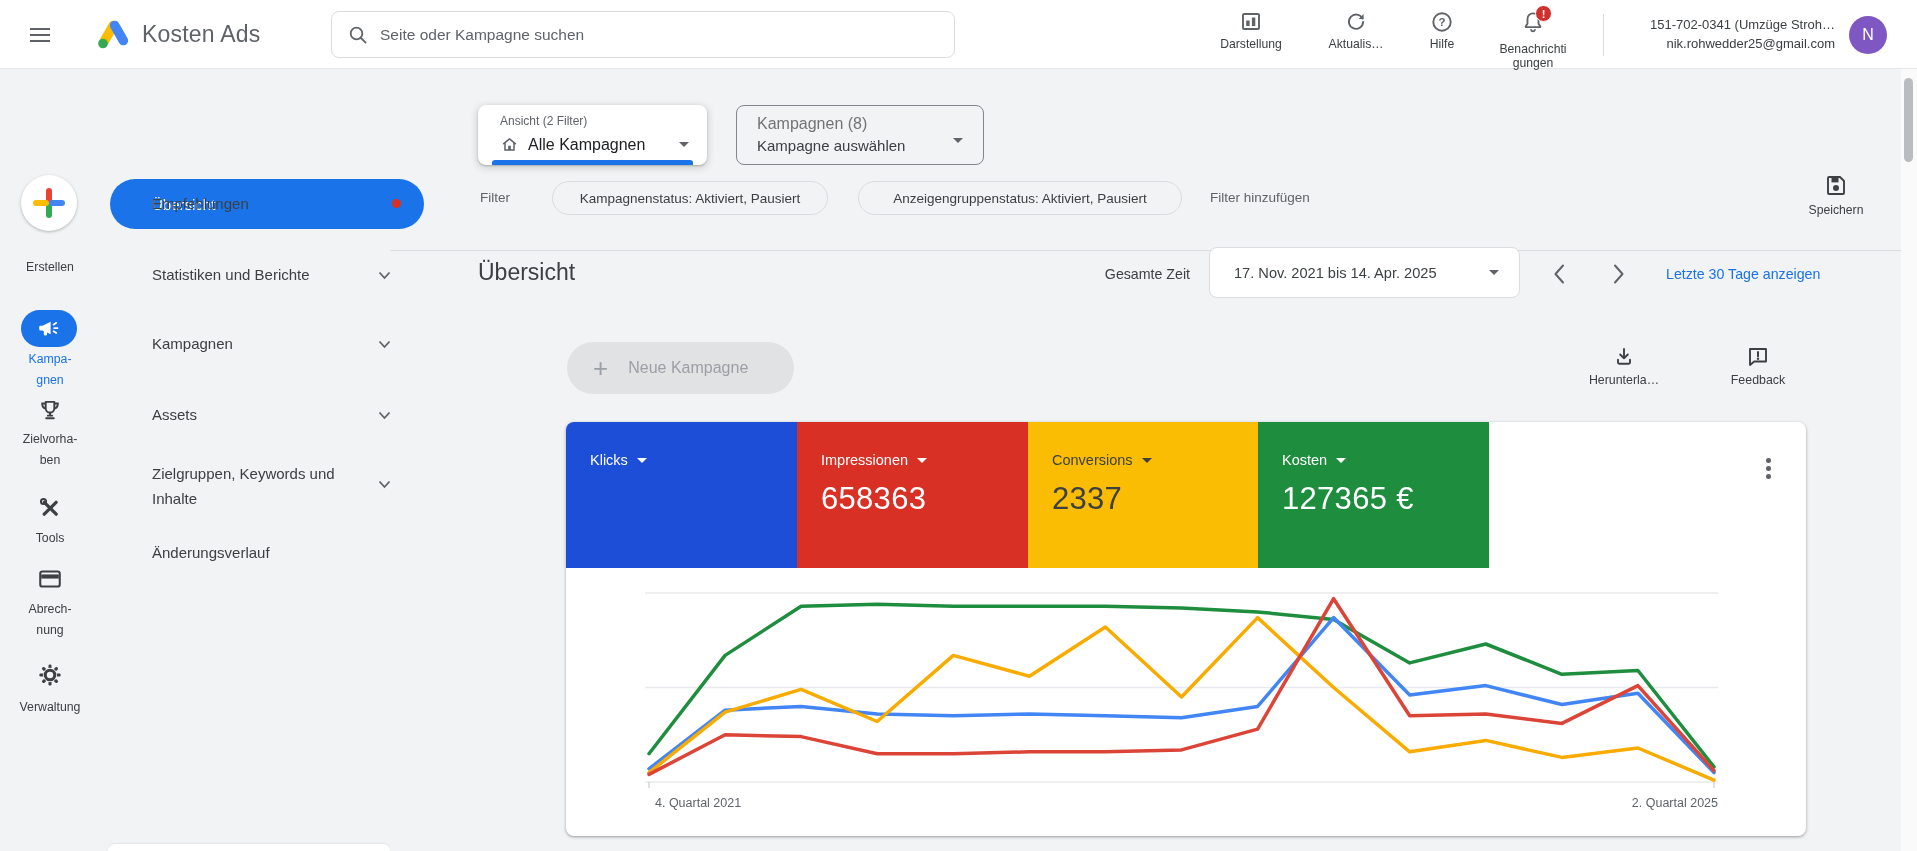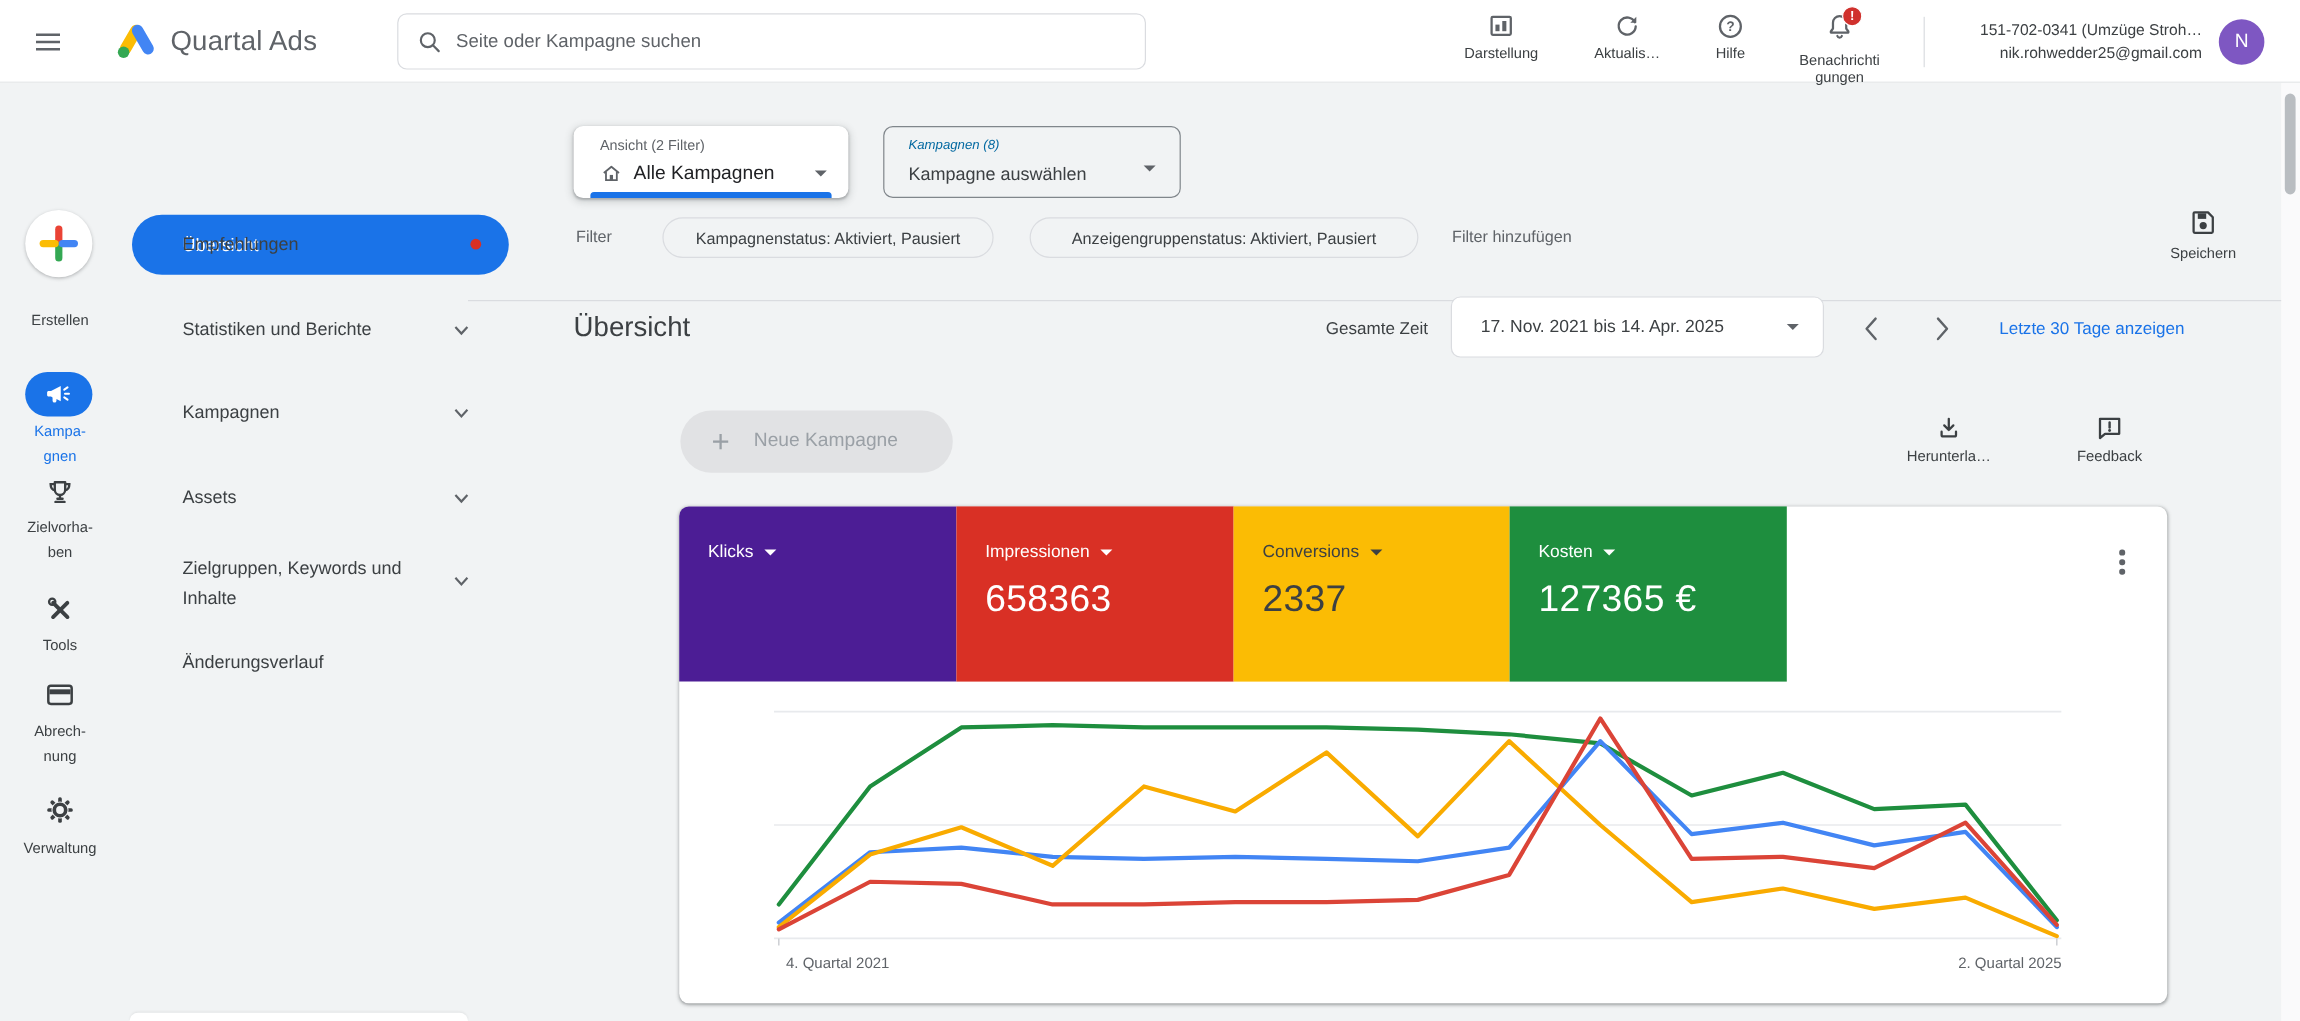--- a/index.html
+++ b/index.html
@@ -34,21 +34,21 @@
   .subnav-item { position:absolute; left:152px; font-size:15px; color:#3c4043; cursor:pointer; }
   .chev { position:absolute; left:378px; }
   .reddot { position:absolute; left:392px; top:199px; width:9px; height:9px; border-radius:50%; background:#d93025; }
 
   
   .view-card { position:absolute; left:478px; top:105px; width:229px; height:60px; background:#fff; border-radius:8px; box-shadow:0 1px 2px rgba(60,64,67,.3), 0 2px 6px 2px rgba(60,64,67,.15); cursor:pointer; }
   .view-card .cap { position:absolute; left:22px; top:9px; font-size:12px; color:#5f6368; }
   .view-card .val { position:absolute; left:22px; top:30px; display:flex; align-items:center; font-size:16px; color:#202124; }
   .blue-tab { position:absolute; left:14px; right:14px; bottom:0; height:5px; background:#1a73e8; border-radius:3px 3px 0 0; }
   .camp-select { position:absolute; left:736px; top:105px; width:248px; height:60px; border:1px solid #80868b; border-radius:8px; cursor:pointer; }
-  .camp-select .cap { position:absolute; left:20px; top:9px; font-size:11px; color:#0369a1;font-style:italic; }
+  .camp-select .cap { position:absolute; left:20px; top:9px; font-size:16px; color:#737373; }
   .camp-select .val { position:absolute; left:20px; top:31px; font-size:15px; color:#3c4043; }
   .caret { width:0; height:0; border-left:5px solid transparent; border-right:5px solid transparent; border-top:5.5px solid currentColor; display:inline-block; }
 
   
   .filter-label { position:absolute; left:480px; top:190px; font-size:13.5px; color:#5f6368; }
   .chip { position:absolute; top:181px; height:34px; border:1px solid #dadce0; border-radius:17px; display:flex; align-items:center; padding:0 18px; font-size:13.5px; color:#3c4043; cursor:pointer; background:transparent; }
   .addfilter { position:absolute; left:1210px; top:190px; font-size:13.5px; color:#5f6368; cursor:pointer; }
   .savebtn { position:absolute; left:1796px; top:173px; width:80px; text-align:center; cursor:pointer; }
   .savebtn .lbl { font-size:12.2px; color:#3c4043; margin-top:2px; }
   .hdivider { position:absolute; left:390px; top:250px; width:1527px; height:1px; background:#dadce0; }
@@ -93,21 +93,21 @@
       <svg width="24" height="24">
           <path d="M2 6h20M2 12h20M2 18h20" stroke="#5f6368" stroke-width="2.2"></path>
         </svg>
     </div>
     <div class="abs" style="left:96px; top:18px; display:flex; align-items:center; cursor:pointer;">
       <svg width="36" height="32" viewBox="0 0 36 32">
         <rect x="8.2" y="1.5" width="9.6" height="27" rx="4.8" fill="#fbbc04" transform="rotate(30 13 15)"></rect>
         <rect x="18.2" y="1.5" width="9.6" height="27" rx="4.8" fill="#4285f4" transform="rotate(-30 23 15)"></rect>
         <circle cx="7" cy="25.5" r="4.8" fill="#34a853"></circle>
       </svg>
-      <span class="brand-text" style="margin-left:10px;">Quartal Ads</span>
+      <span class="brand-text" style="margin-left:10px;">Kosten Ads</span>
     </div>
 
     <div class="searchbox">
       <svg width="20" height="20">
           <circle cx="8.5" cy="8.5" r="5.8" fill="none" stroke="#5f6368" stroke-width="1.8"></circle>
           <path d="M13 13l4.6 4.6" stroke="#5f6368" stroke-width="1.8" stroke-linecap="round"></path>
         </svg>
       <input type="text" placeholder="Seite oder Kampagne suchen" style="">
     </div>
 
@@ -311,21 +311,21 @@
   <div class="mini-action" style="left:1713px;">
     <svg width="24" height="24" viewBox="0 0 24 24">
       <path d="M4 4h16v12.5H8.2L4 20V4z" fill="none" stroke="#3c4043" stroke-width="1.9" stroke-linejoin="round"></path>
       <path d="M12 7v4.2" stroke="#3c4043" stroke-width="2" stroke-linecap="round"></path>
       <circle cx="12" cy="13.8" r="1.2" fill="#3c4043"></circle>
     </svg>
     <span class="lbl">Feedback</span>
   </div>
 
   <section class="card">
-    <div class="metric" style="left: 0px; width: 231px; border-top-left-radius: 8px; background: #4c1d95; color: rgb(255, 255, 255);">
+    <div class="metric" style="left: 0px; width: 231px; border-top-left-radius: 8px; background: #1d4ed8; color: rgb(255, 255, 255);">
       <div class="mlabel">
           <span>Klicks</span>
           <span class="caret"></span>
         </div>
     </div>
     <div class="metric" style="left: 231px; width: 231px; background: rgb(217, 48, 37); color: rgb(255, 255, 255);">
       <div class="mlabel">
           <span>Impressionen</span>
           <span class="caret"></span>
         </div>

